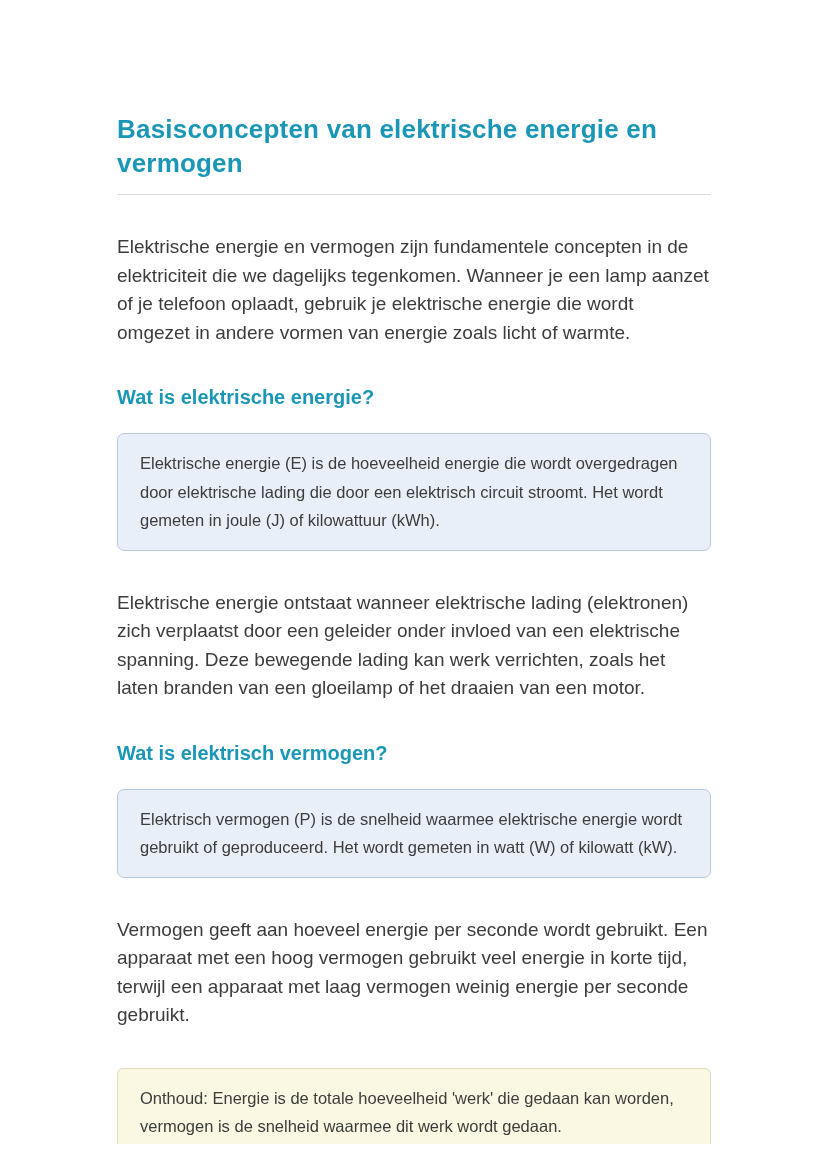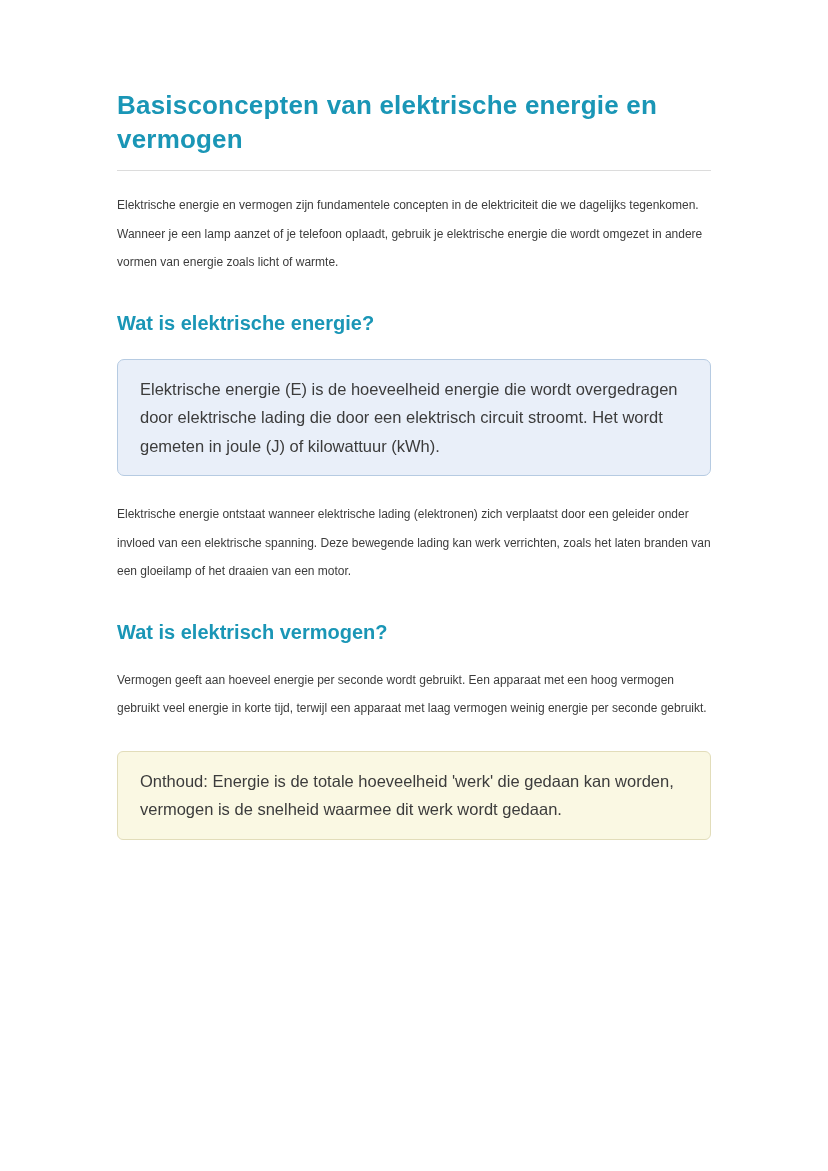--- a/index.html
+++ b/index.html
@@ -17,39 +17,39 @@
   html, body {
     margin: 0;
     padding: 0;
     background: var(--page-bg);
     font-family: "Liberation Sans", "DejaVu Sans", sans-serif;
   }
   .page {
     width: 828px;
     height: 1144px;
     background: var(--page-bg);
-    padding: 88px 117px 0 117px;
+    padding: 112px 117px 0 117px;
     overflow: hidden;
   }
   h1.page-title {
     margin: 0;
     font-size: 26px;
     line-height: 34px;
     font-weight: 700;
     color: var(--accent);
     letter-spacing: 0.2px;
   }
   hr.title-divider {
     border: none;
     border-top: 1px solid var(--divider);
     margin: 14px 0 0 0;
   }
   p.body-paragraph {
-    margin: 20px 0;
-    font-size: 12px;
+    margin: 38px 0;
+    font-size: 19px;
     line-height: 28.5px;
     color: var(--text);
   }
   h3.section-heading {
     margin: 34px 0 22px 0;
     font-size: 20px;
     line-height: 24px;
     font-weight: 700;
     color: var(--accent);
   }
@@ -88,20 +88,23 @@
   <h3 class="section-heading">Wat is elektrische energie?</h3>
 
   <div class="info-box">
     <p>Elektrische energie (E) is de hoeveelheid energie die wordt overgedragen door elektrische lading die door een elektrisch circuit stroomt. Het wordt gemeten in joule (J) of kilowattuur (kWh).</p>
   </div>
 
   <p class="body-paragraph">Elektrische energie ontstaat wanneer elektrische lading (elektronen) zich verplaatst door een geleider onder invloed van een elektrische spanning. Deze bewegende lading kan werk verrichten, zoals het laten branden van een gloeilamp of het draaien van een motor.</p>
 
   <h3 class="section-heading">Wat is elektrisch vermogen?</h3>
 
+  <div class="info-box">
+    <p>Elektrisch vermogen (P) is de snelheid waarmee elektrische energie wordt gebruikt of geproduceerd. Het wordt gemeten in watt (W) of kilowatt (kW).</p>
+  </div>
 
   <p class="body-paragraph">Vermogen geeft aan hoeveel energie per seconde wordt gebruikt. Een apparaat met een hoog vermogen gebruikt veel energie in korte tijd, terwijl een apparaat met laag vermogen weinig energie per seconde gebruikt.</p>
 
   <div class="note-box">
     <p>Onthoud: Energie is de totale hoeveelheid 'werk' die gedaan kan worden, vermogen is de snelheid waarmee dit werk wordt gedaan.</p>
   </div>
 
 </div>
 
 </body></html>

